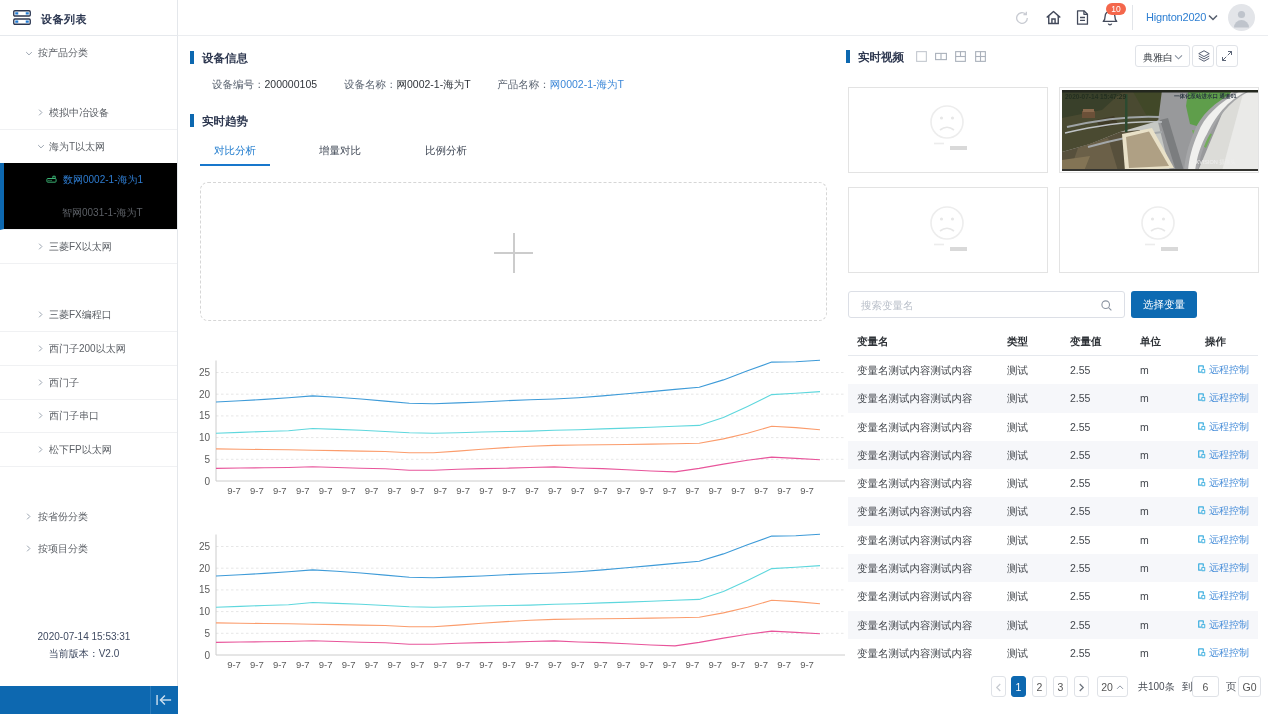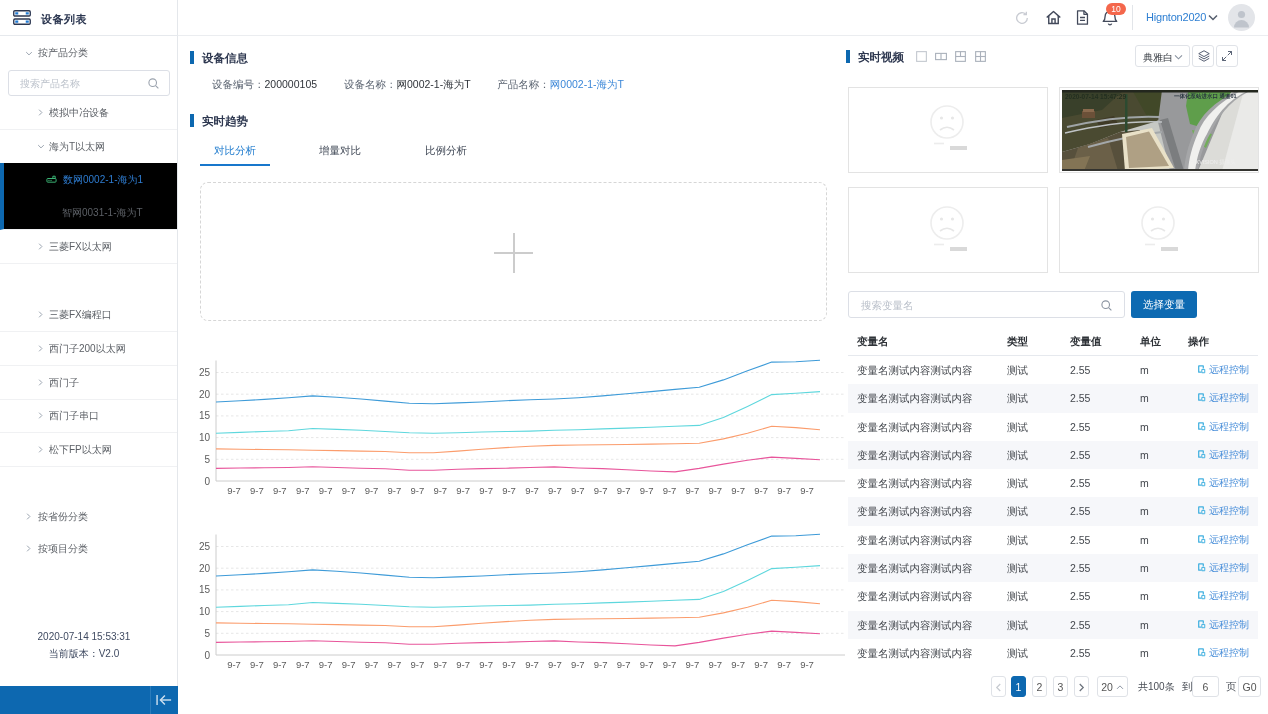--- a/index.html
+++ b/index.html
@@ -91,27 +91,20 @@
           <rect x="17" y="14" width="4" height="3" fill="#1f7ad4"></rect>
     </svg>
     <div class="tt">设备列表</div>
   </div>
   <div class="toprow">
         <svg class="tchev" style="position:absolute;left:25px;top:14px" width="8" height="7" viewBox="0 0 10 10">
           <path d="M1 3l4 4 4-4" fill="none" stroke="#99a2ae" stroke-width="1.4"></path>
         </svg>
         <span style="position:absolute;left:38px">按产品分类</span>
       </div>
-  <div id="search">
-        <span class="ph">搜索产品名称</span>
-    <svg width="13" height="13" viewBox="0 0 24 24">
-          <circle cx="10.5" cy="10.5" r="7" fill="none" stroke="#9aa2ad" stroke-width="2"></circle>
-          <line x1="15.8" y1="15.8" x2="21" y2="21" stroke="#9aa2ad" stroke-width="2"></line>
-        </svg>
-  </div>
   <div class="trw lvl2" style="top:96px">
         <svg class="tchev" width="7" height="7" viewBox="0 0 10 10">
           <path d="M3 1l4 4-4 4" fill="none" stroke="#99a2ae" stroke-width="1.4"></path>
         </svg>
         <span>模拟中冶设备</span>
       </div>
 <div class="trw lvl2 nb" style="top:130px">
         <svg class="tchev" width="8" height="7" viewBox="0 0 10 10">
           <path d="M1 3l4 4 4-4" fill="none" stroke="#99a2ae" stroke-width="1.4"></path>
         </svg>
@@ -430,21 +423,21 @@
       </svg>
 </div>
 <div id="selvar">选择变量</div>
 
 <div id="tbl">
   <div class="thead">
         <div class="c1">变量名</div>
         <div class="c2">类型</div>
         <div class="c3">变量值</div>
         <div class="c4">单位</div>
-        <div class="c5" style="left:340px">操作</div>
+        <div class="c5" style="left:357px">操作</div>
       </div>
   <div class="trow" style="background:#fff">
 <div class="c1">变量名测试内容测试内容</div>
         <div class="c2">测试</div>
         <div class="c3">2.55</div>
         <div class="c4">m</div>
 <div class="c5" style="font-size:10px"><svg width="10" height="10" viewBox="0 0 24 24" style="vertical-align:-1px;margin-right:3px">
             <path d="M7 3h10a2 2 0 0 1 2 2v6h-3V6H8v12h5v3H7a2 2 0 0 1-2-2V5a2 2 0 0 1 2-2z" fill="#41b0e0"></path>
             <path d="M14 13h7v8h-7z" fill="none" stroke="#41b0e0" stroke-width="2.4"></path>
           </svg><a>远程控制</a></div>

